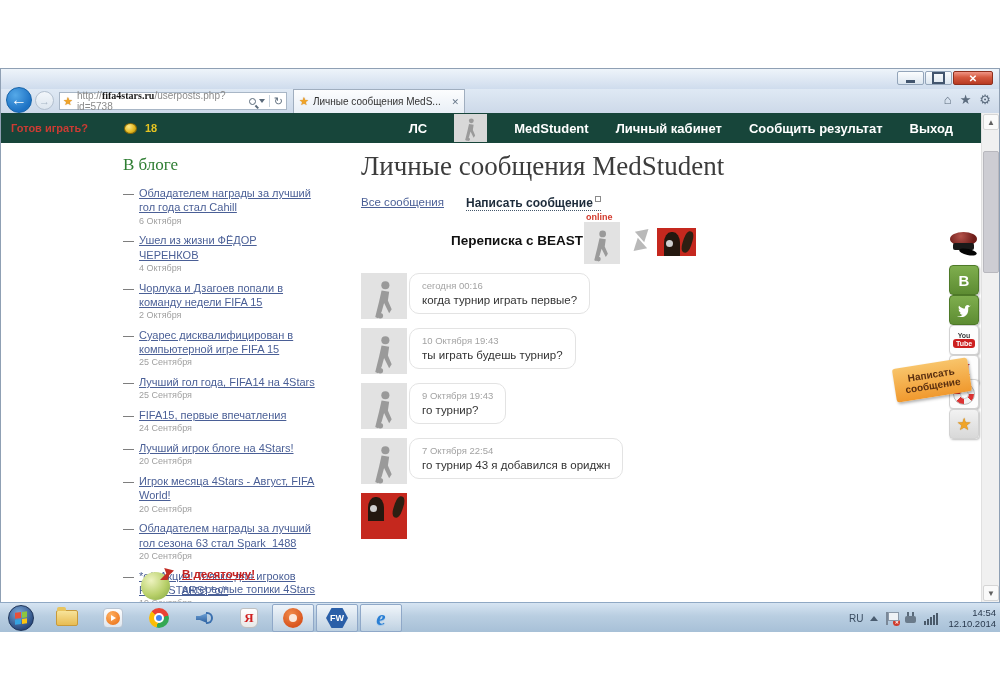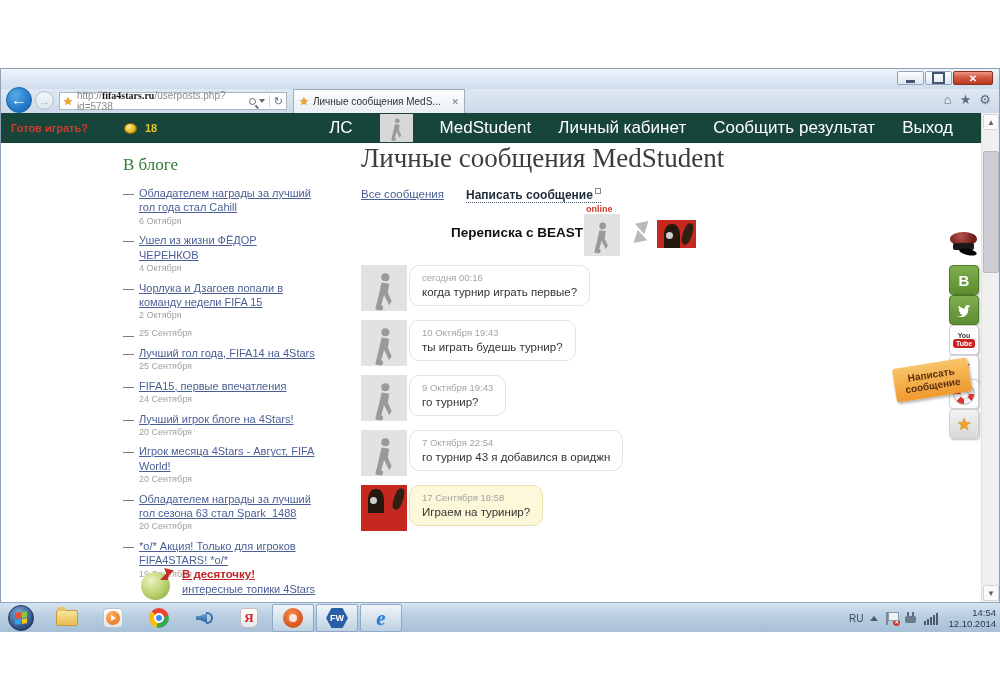--- a/index.html
+++ b/index.html
@@ -42,21 +42,21 @@
 
   
   .viewport { position:absolute; left:0; top:44px; width:998px; height:489px; background:#fff; overflow:hidden; }
 
   .greenbar { position:absolute; left:0; top:0; width:980px; height:30px; background:#17453a; display:flex; align-items:center; }
   .ready { color:#cc3b33; font-weight:bold; font-size:11px; margin-left:10px; }
   .coin { width:13px; height:11px; border-radius:50%; margin-left:36px;
     background:radial-gradient(circle at 35% 30%, #ffe98a, #e3b81f 60%, #a8820e); border:1px solid #8a6a08; }
   .coins { color:#e5c322; font-weight:bold; font-size:11px; margin-left:8px; }
   .gnav { margin-left:auto; margin-right:28px; display:flex; align-items:center; gap:27px; }
-  .gnav-item { color:#fff; font-weight:normal; font-size:17px; white-space:nowrap; }
+  .gnav-item { color:#fff; font-weight:bold; font-size:13px; white-space:nowrap; }
   .gnav-ava { width:33px; height:28px; background:#d8d8d8; display:flex; align-items:flex-end; justify-content:center; overflow:hidden; }
 
   
   .sil { width:70%; height:88%; }
   .sil path, .sil circle { fill:#9a9a9a; }
 
   
   .sidebar { position:absolute; left:122px; top:42px; width:196px; }
   .blog-title { font-family:"Liberation Serif",serif; font-size:17px; color:#2e7d32; margin-bottom:11px; }
   .blog-item { margin-bottom:6px; font-size:11px; line-height:1.3; position:relative; padding-left:16px; color:#555; }
@@ -67,21 +67,21 @@
   .promo { position:absolute; left:140px; top:455px; display:flex; align-items:flex-start; }
   .apple { position:relative; width:33px; height:33px; margin-right:8px; }
   .apple-body { position:absolute; left:0; top:4px; width:29px; height:28px; border-radius:50%;
     background:radial-gradient(circle at 35% 30%, #eef3c0, #b8d06a 55%, #7fa33f); }
   .dart { position:absolute; right:0; top:0; width:14px; height:12px; background:#c22d24;
     clip-path:polygon(0 100%, 45% 45%, 30% 0, 100% 20%, 65% 60%, 55% 100%); }
   .promo-title { color:#c52222; font-weight:bold; font-size:11.5px; text-decoration:underline; cursor:pointer; }
   .promo-sub { color:#4a5f96; font-size:11px; text-decoration:underline; margin-top:3px; cursor:pointer; }
 
   
-  .main { position:absolute; left:360px; top:30px; width:430px; }
+  .main { position:absolute; left:360px; top:38px; width:430px; }
   .page-title { font-family:"Liberation Serif",serif; font-size:27px; color:#3c3c3c; }
   .msg-links { display:flex; align-items:flex-start; margin-top:14px; font-size:11.5px; }
   .all-msgs { color:#4a5f96; text-decoration:underline; cursor:pointer; }
   .write-msg { color:#1d2b3a; font-weight:bold; margin-left:22px; border-bottom:1px dotted #44576b; cursor:pointer; font-size:12px; }
   .ext-ico { display:inline-block; width:6px; height:6px; border:1px solid #8a8a8a; margin-left:2px; vertical-align:super; }
   .conv { position:relative; height:50px; margin-top:8px; }
   .conv-title { position:absolute; left:90px; top:14px; font-weight:bold; font-size:13.5px; color:#111; }
   .online { position:absolute; left:225px; top:-7px; color:#d23b2e; font-size:9px; font-weight:bold; }
   .conv-ava1 { position:absolute; left:223px; top:3px; width:36px; height:42px; background:#e2e2e2; display:flex; align-items:flex-end; justify-content:center; overflow:hidden; }
   .swap { position:absolute; left:270px; top:8px; width:24px; height:30px; }
@@ -246,21 +246,21 @@
         <span class="gnav-item">Выход</span>
       </div>
     </div>
 
     <div class="sidebar">
       <div class="blog-title">В блоге</div>
 
       <div class="blog-item"><span class="blog-link">Обладателем награды за лучший гол года стал Cahill</span><div class="blog-date">6 Октября</div></div>
       <div class="blog-item"><span class="blog-link">Ушел из жизни ФЁДОР ЧЕРЕНКОВ</span><div class="blog-date">4 Октября</div></div>
       <div class="blog-item"><span class="blog-link">Чорлука и Дзагоев попали в команду недели FIFA 15</span><div class="blog-date">2 Октября</div></div>
-      <div class="blog-item"><div class="blog-date">25 Сентября</div></div>
+      <div class="blog-item"><span class="blog-link">Суарес дисквалифицирован в компьютерной игре FIFA 15</span><div class="blog-date">25 Сентября</div></div>
       <div class="blog-item"><span class="blog-link">Лучший гол года, FIFA14 на 4Stars</span><div class="blog-date">25 Сентября</div></div>
       <div class="blog-item"><span class="blog-link">FIFA15, первые впечатления</span><div class="blog-date">24 Сентября</div></div>
       <div class="blog-item"><span class="blog-link">Лучший игрок блоге на 4Stars!</span><div class="blog-date">20 Сентября</div></div>
       <div class="blog-item"><span class="blog-link">Игрок месяца 4Stars - Август, FIFA World!</span><div class="blog-date">20 Сентября</div></div>
       <div class="blog-item"><span class="blog-link">Обладателем награды за лучший гол сезона 63 стал Spark_1488</span><div class="blog-date">20 Сентября</div></div>
       <div class="blog-item"><span class="blog-link">*o/* Акция! Только для игроков FIFA4STARS! *o/*</span><div class="blog-date">19 Сентября</div></div>
 
     </div>
 
     <div class="promo">
@@ -355,24 +355,20 @@
             <div class="msg-time">7 Октября 22:54</div>
             <div class="msg-text">го турнир 43 я добавился в ориджн</div>
           </div>
         </div>
         <div class="msg">
           <div class="msg-ava red">
               <i class="beast-fig"></i>
               <i class="beast-dot"></i>
               <i class="beast-arm"></i>
             </div>
-          <div class="bubble yellow">
-            <div class="msg-time">17 Сентября 18:58</div>
-            <div class="msg-text">Играем на туринир?</div>
-          </div>
         </div>
       </div>
     </div>
 
     <div class="rail-ico ico-cap">
         <i class="cap-crown"></i>
         <i class="cap-band"></i>
         <i class="cap-visor"></i>
       </div>
     <div class="rail-ico ico-vk">

